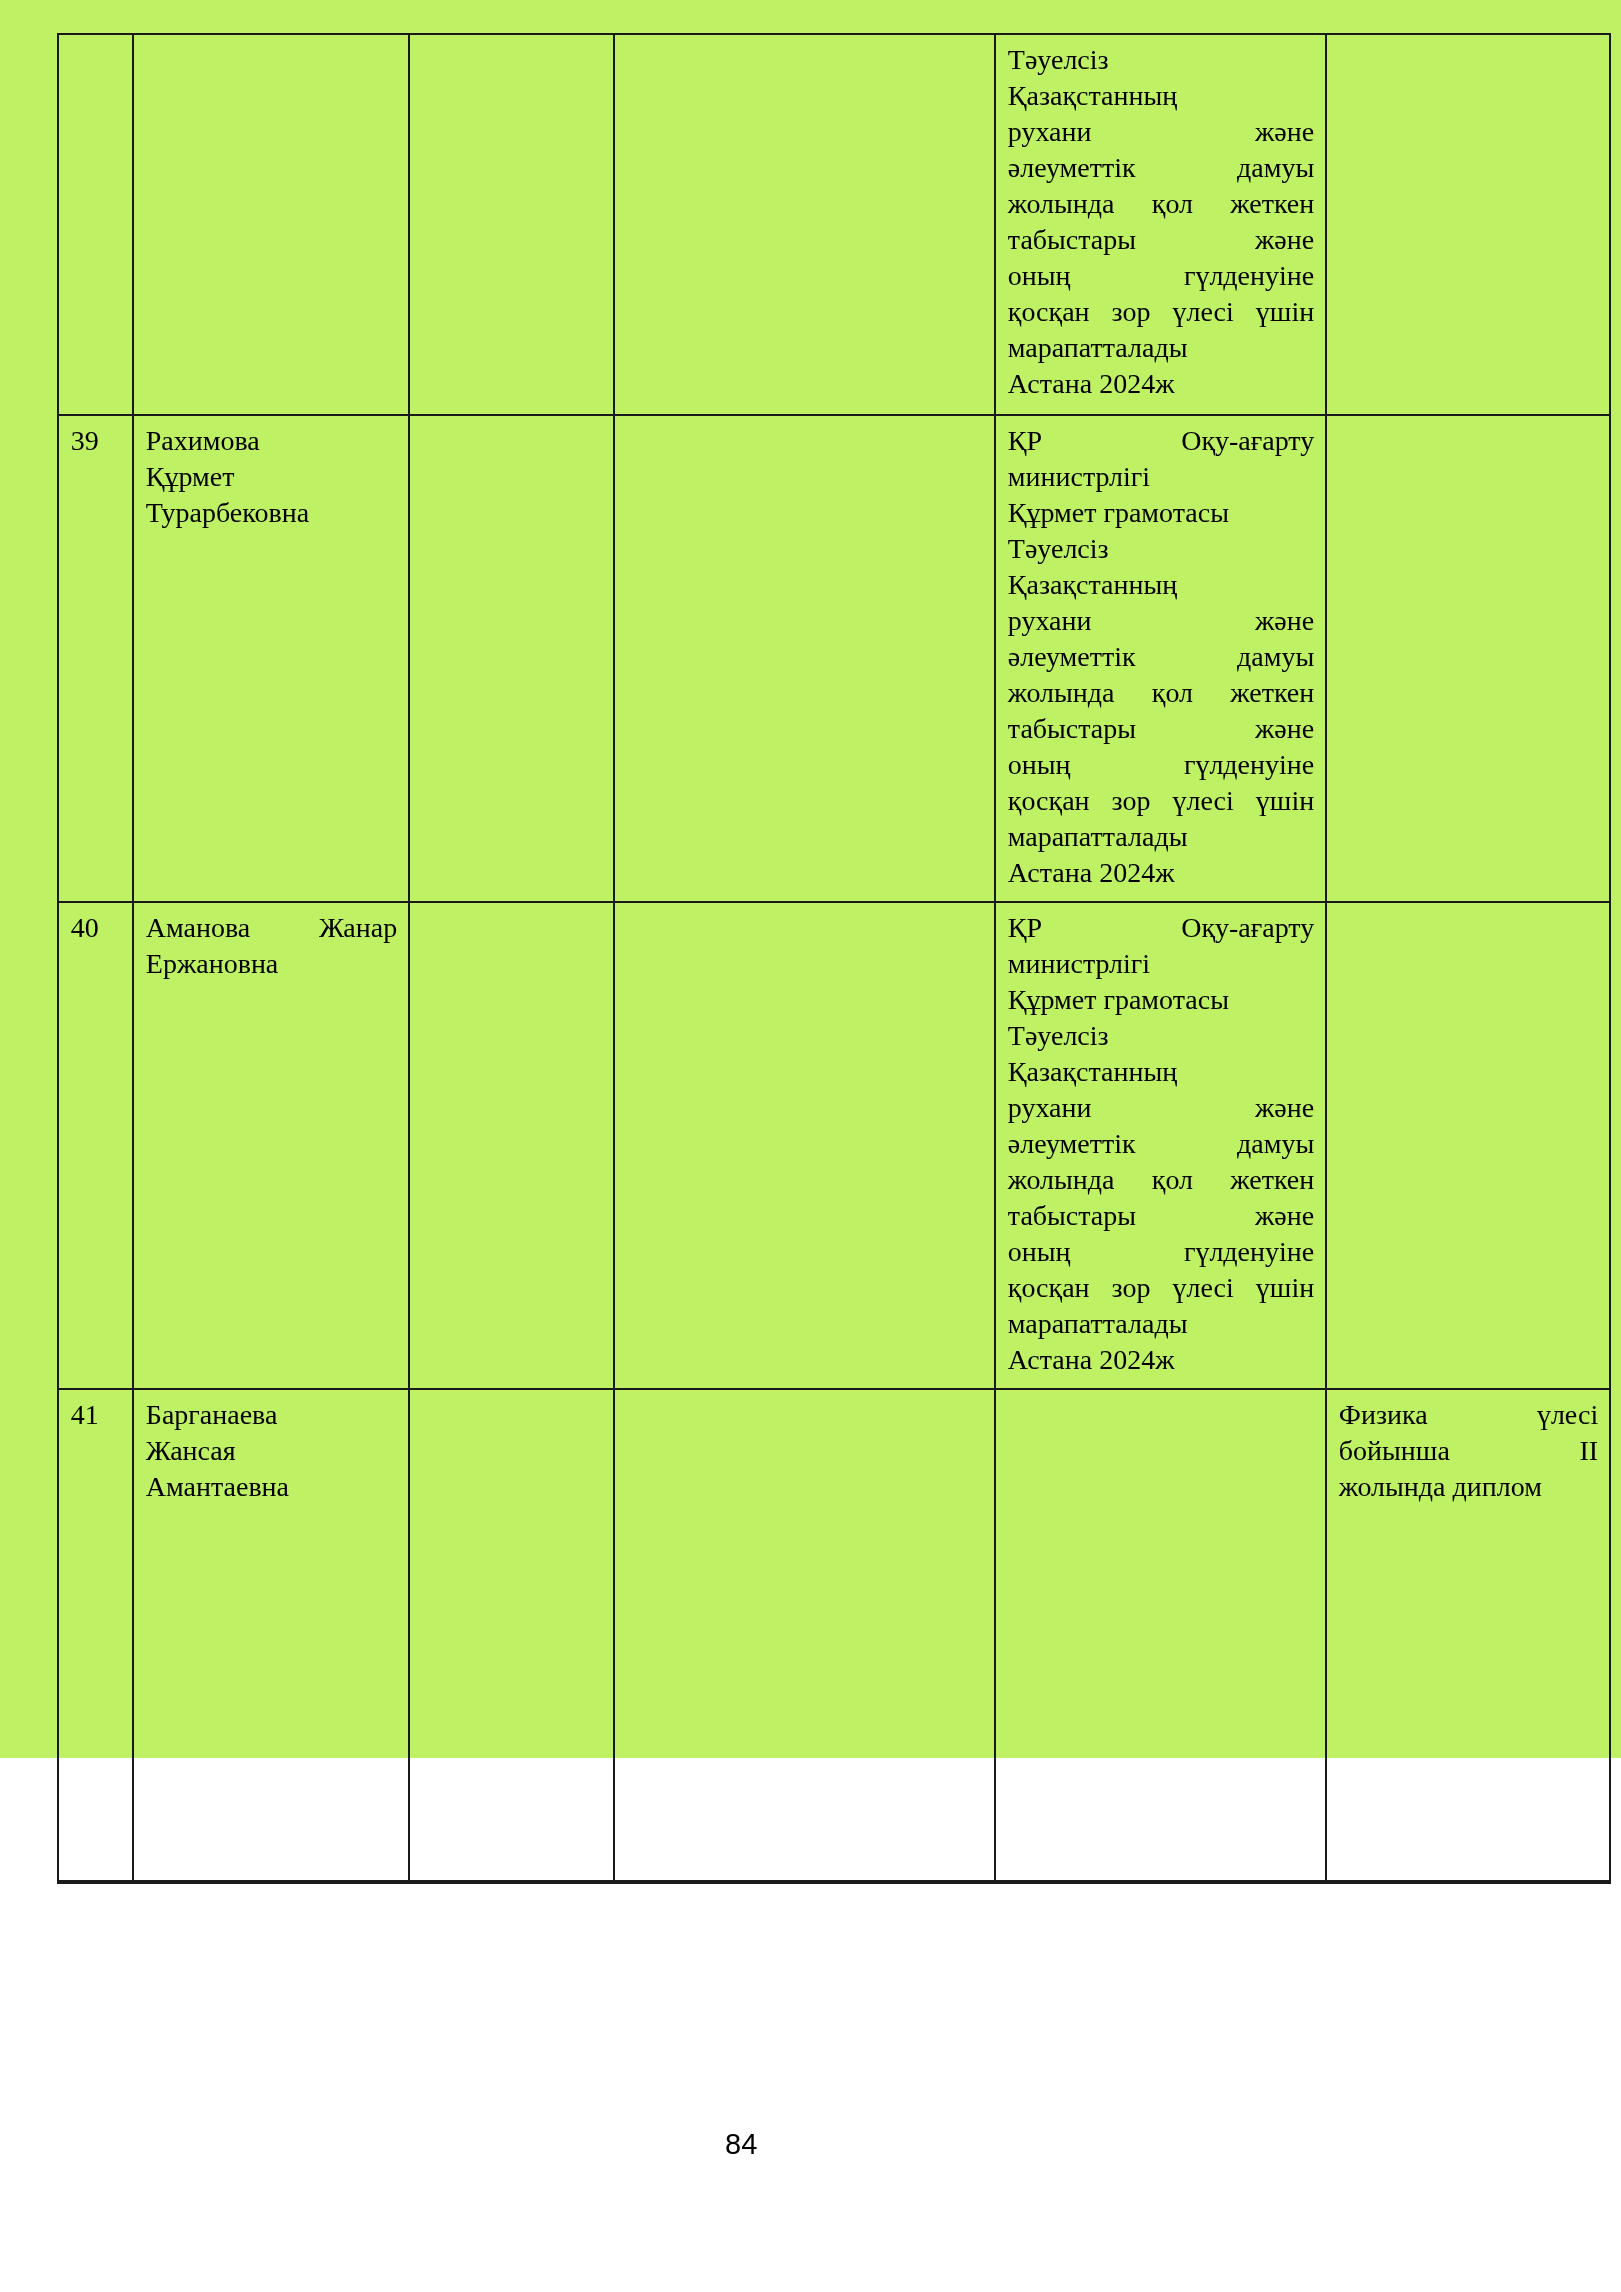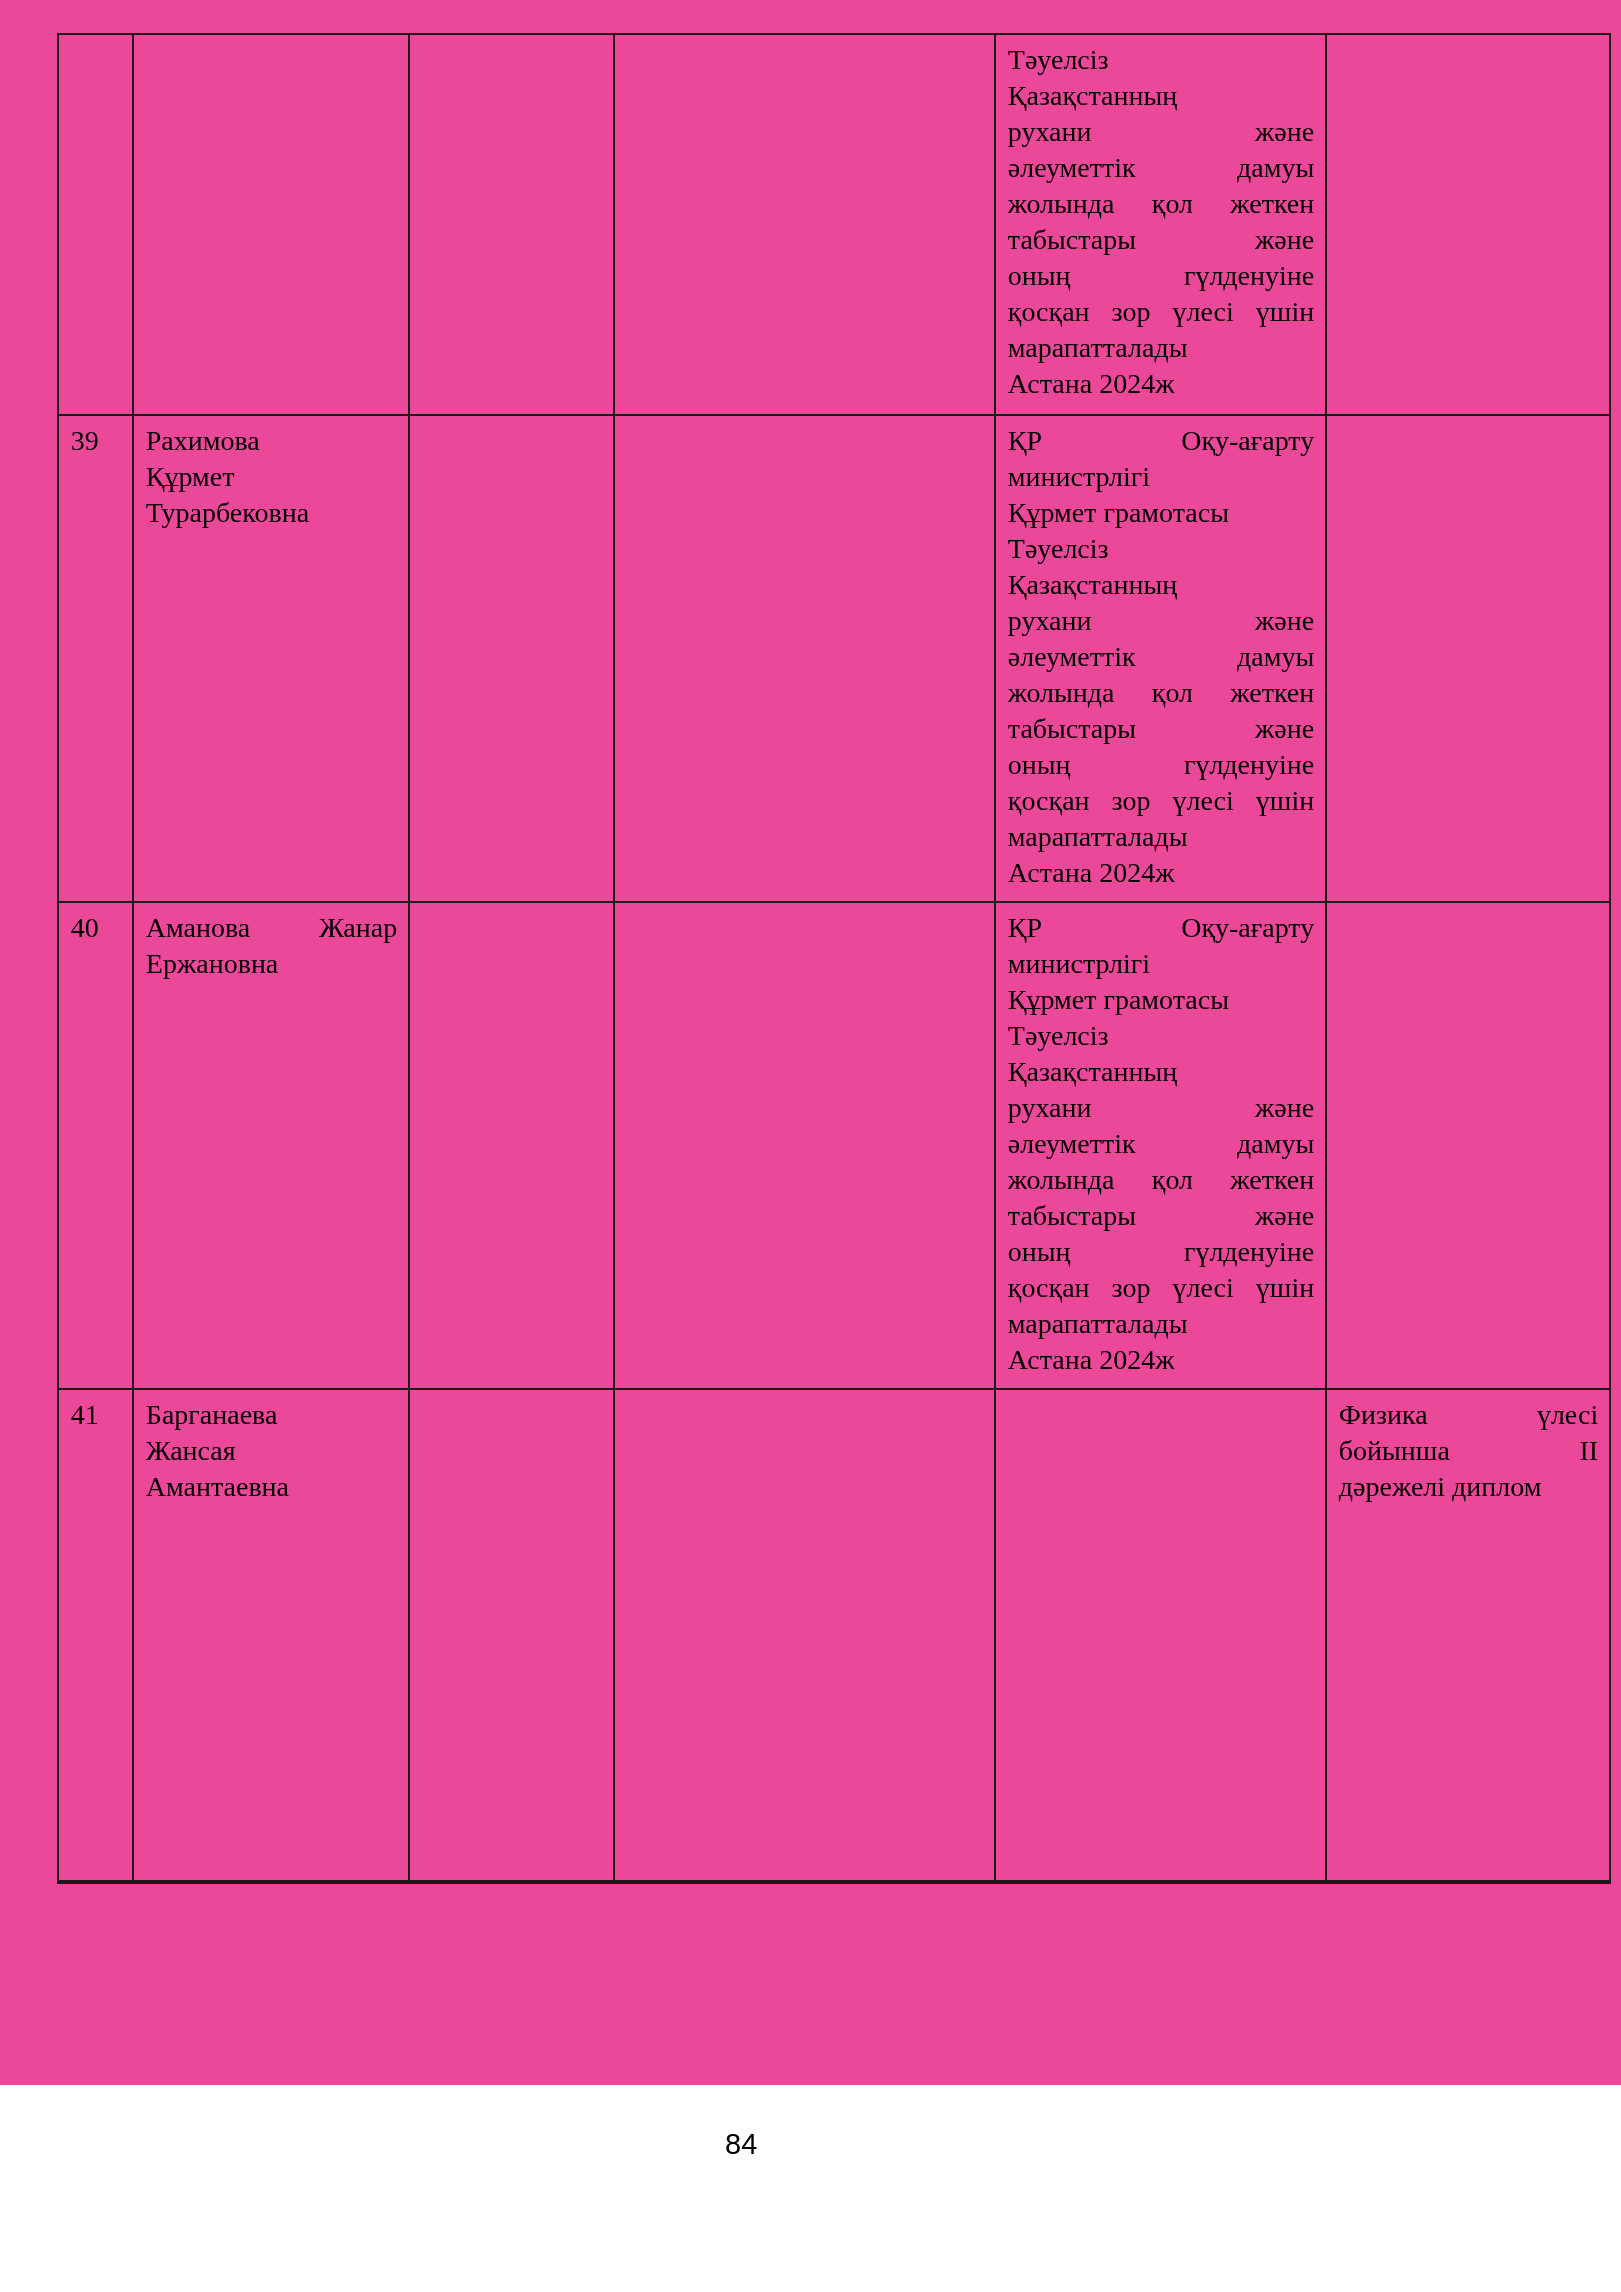--- a/index.html
+++ b/index.html
@@ -10,22 +10,22 @@
   body {
     position: relative;
     width: 1621px;
     height: 2293px;
     font-family: "Liberation Serif", serif;
     color: #000000;
   }
   .sheet {
     position: absolute;
     left: 0; top: 0;
-    width: 1621px; height: 2085px;
-    background: #ec4899;
+    width: 1621px; height: 1758px;
+    background: #bef264;
   }
   table.doc-table {
     position: absolute;
     left: 57px;
     top: 33px;
     width: 1554px;
     border-collapse: collapse;
     table-layout: fixed;
   }
   table.doc-table td {
@@ -152,21 +152,21 @@
             <div class="ln">Барганаева</div>
             <div class="ln">Жансая</div>
             <div class="ln">Амантаевна</div>
           </td>
         <td class="c-3"></td>
         <td class="c-4"></td>
         <td class="c-award"></td>
         <td class="c-extra">
             <div class="ln jl">Физика үлесі</div>
             <div class="ln jl">бойынша II</div>
-            <div class="ln">дәрежелі диплом</div>
+            <div class="ln">жолында диплом</div>
           </td>
       </tr>
     </tbody>
   </table>
 
   <div class="page-number">84</div>
 
 </div>
 
 

